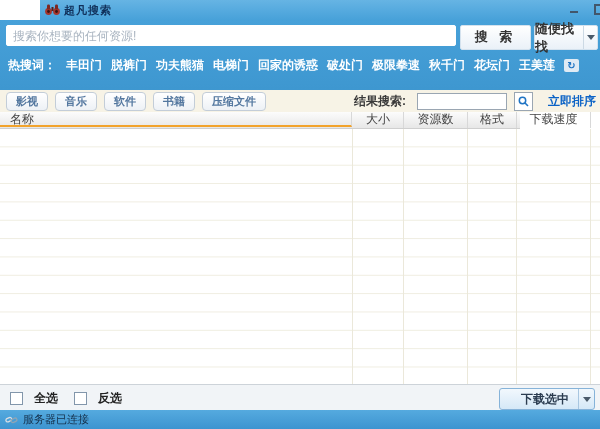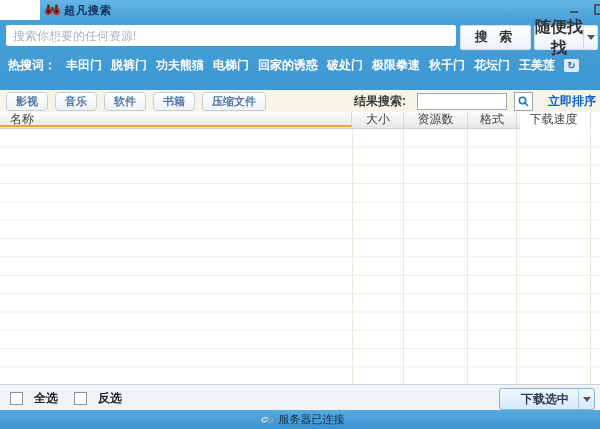--- a/index.html
+++ b/index.html
@@ -21,21 +21,21 @@
   .search-area{position:absolute;left:0;top:20px;width:600px;height:70px;
     background:linear-gradient(to bottom,#47a1d9,#3e97d0);}
   .search-input{position:absolute;left:6px;top:5px;width:436px;height:19px;
     border:1px solid #ffffff;border-radius:2px;padding:0 6px;font-size:12px;color:#333;outline:none;}
   .search-input::placeholder{color:#a9b4c0;}
   .btn{background:linear-gradient(to bottom,#ffffff,#eaf1f8);border:1px solid #d4e2ee;
     border-radius:2px;color:#333;cursor:pointer;}
   .btn-search{position:absolute;left:460px;top:5px;width:69px;height:23px;
     font-size:13px;font-weight:bold;letter-spacing:4px;text-align:center;line-height:21px;}
   .btn-lucky{position:absolute;left:534px;top:5px;width:62px;height:23px;display:flex;align-items:center;}
-  .btn-lucky .lucky-label{flex:1;font-size:16px;font-weight:bold;text-align:center;}
+  .btn-lucky .lucky-label{flex:1;font-size:13px;font-weight:bold;text-align:left;}
   .btn-lucky .arrow-seg{width:13px;height:100%;border-left:1px solid #ccd9e4;
     display:flex;align-items:center;justify-content:center;}
   .tri-down{width:0;height:0;border-left:4px solid transparent;border-right:4px solid transparent;
     border-top:5px solid #4a5a6a;}
 
   .hot-row{position:absolute;left:8px;top:37px;width:584px;display:flex;align-items:center;
     white-space:nowrap;color:#ffffff;font-size:12px;font-weight:bold;}
   .hot-label{margin-right:10px;}
   .hot-kw{margin-right:9px;cursor:pointer;}
   .refresh-chip{display:inline-flex;width:15px;height:13px;background:#dfeaf4;border-radius:2px;
@@ -79,21 +79,21 @@
   .check-group{display:flex;align-items:center;gap:11px;cursor:pointer;}
   .checkbox{width:11px;height:11px;background:#fff;border:1px solid #8296ab;}
   .check-label{font-size:12px;font-weight:bold;color:#222;}
   .btn-download{position:absolute;right:5px;top:3px;height:20px;display:flex;align-items:center;
     background:linear-gradient(to bottom,#f2f8fd,#d5e8f7);border:1px solid #86b3d9;border-radius:3px;cursor:pointer;padding-left:12px;}
   .dl-label{padding:0 9px;font-size:12px;font-weight:bold;color:#2b3c50;}
   .dl-arrow{width:15px;height:100%;border-left:1px solid #a8c6e0;display:flex;align-items:center;justify-content:center;}
 
   
   .statusbar{position:absolute;left:0;top:410px;width:600px;height:19px;
-    background:linear-gradient(to bottom,#55aadf,#3d94d0);display:flex;align-items:center;padding-left:5px;box-sizing:border-box;justify-content:center;}
+    background:linear-gradient(to bottom,#55aadf,#3d94d0);display:flex;align-items:center;padding-left:5px;box-sizing:border-box;}
   .status-text{font-size:11px;color:#15304b;margin-left:5px;}
 </style>
 </head>
 <body>
 
 <div class="window">
 
   <div class="titlebar">
     <svg class="app-icon" viewBox="0 0 15 13">
       <circle cx="3.5" cy="8.5" r="3.4" fill="#a5352c"></circle>

